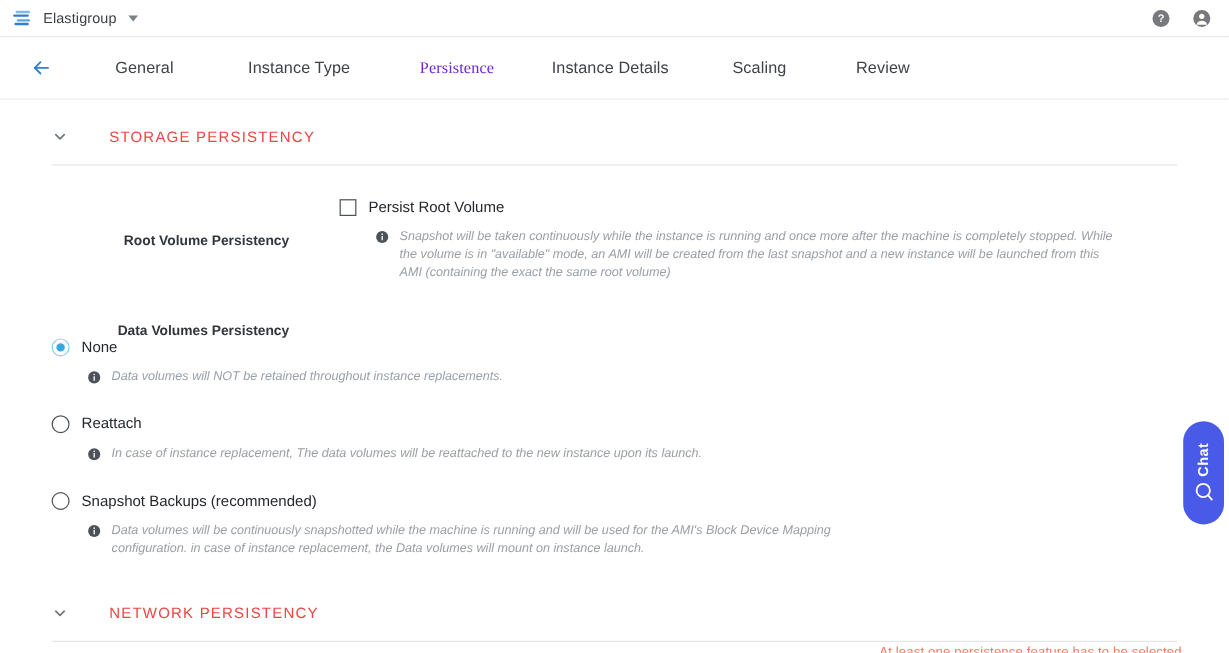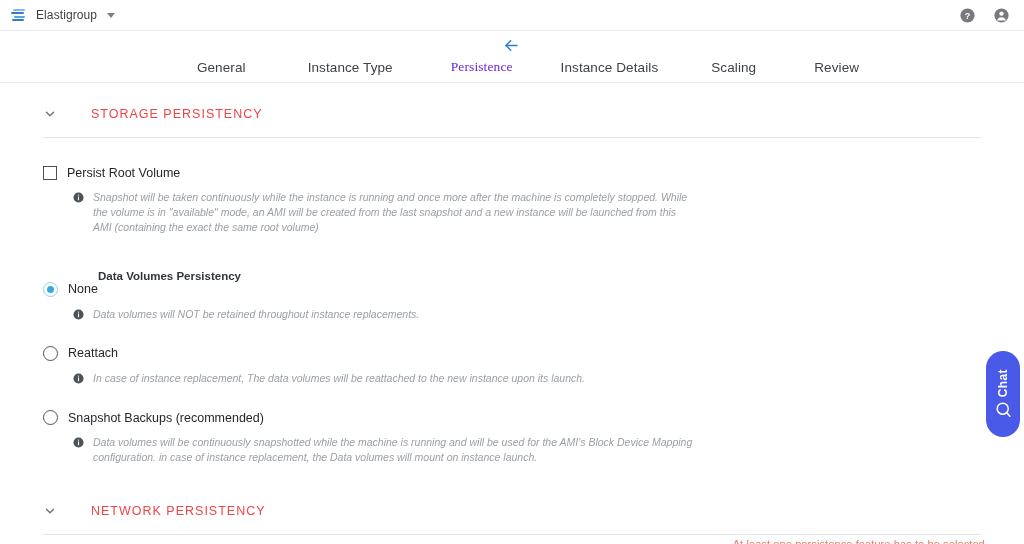--- a/index.html
+++ b/index.html
@@ -40,21 +40,20 @@
   }
   .circ-icon { width: 17px; height: 17px; display: block; cursor: pointer; }
 
   
   .tabbar {
     height: 52px;
     display: flex; align-items: center;
     border-bottom: 1px solid #e7e9ec;
     background: #fff;
     padding-left: 20px;
-    flex-direction: column;
   }
   .back-arrow {
     width: 28px; height: 28px; display: flex; align-items: center; justify-content: center;
     cursor: pointer; margin-right: 22px; flex: none;
   }
   .tabs { display: flex; align-items: center; }
   .tab {
     font-size: 13.5px; color: #3d4248; padding: 0 14px; cursor: pointer;
     white-space: nowrap; letter-spacing: .1px;
   }
@@ -185,20 +184,21 @@
 
   <div class="section-head">
     <svg class="chevron" viewBox="0 0 24 24" fill="none" stroke="#6f757c" stroke-width="2.4" stroke-linecap="round" stroke-linejoin="round">
       <path d="M6 9l6 6 6-6"></path>
     </svg>
     <span class="section-title">STORAGE PERSISTENCY</span>
   </div>
   <div class="divider"></div>
 
   <div class="row" style="margin-top:28px;">
+    <div class="row-label">Root Volume Persistency</div>
     <div class="row-field">
       <div class="opt">
         <span class="checkbox"></span>
         <span class="opt-label">Persist Root Volume</span>
       </div>
       <div class="hint">
         <svg class="hint-icon" viewBox="0 0 24 24">
           <circle cx="12" cy="12" r="11" fill="#4d5258"></circle>
           <rect x="10.8" y="10" width="2.4" height="8" fill="#ffffff"></rect>
           <circle cx="12" cy="6.8" r="1.5" fill="#ffffff"></circle>

